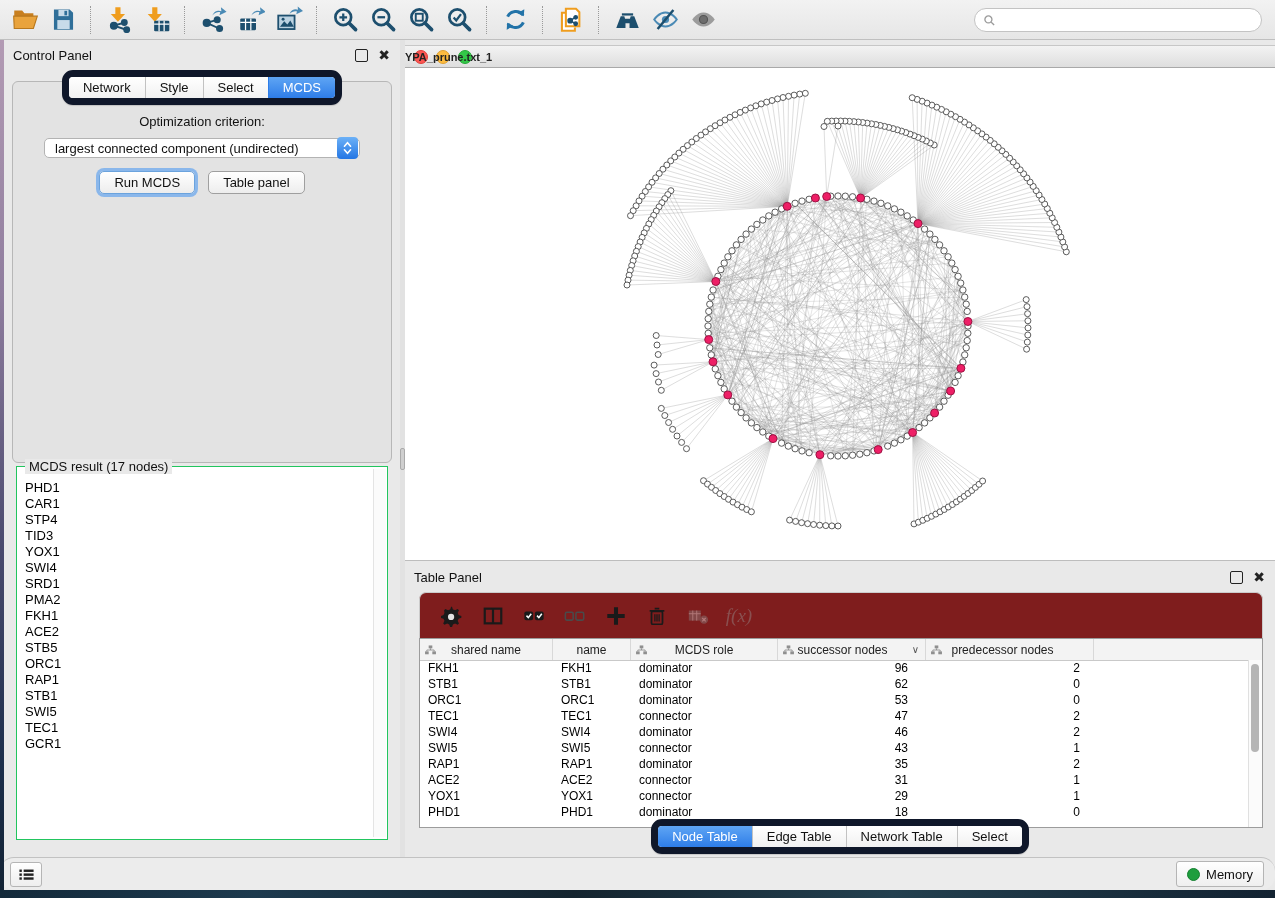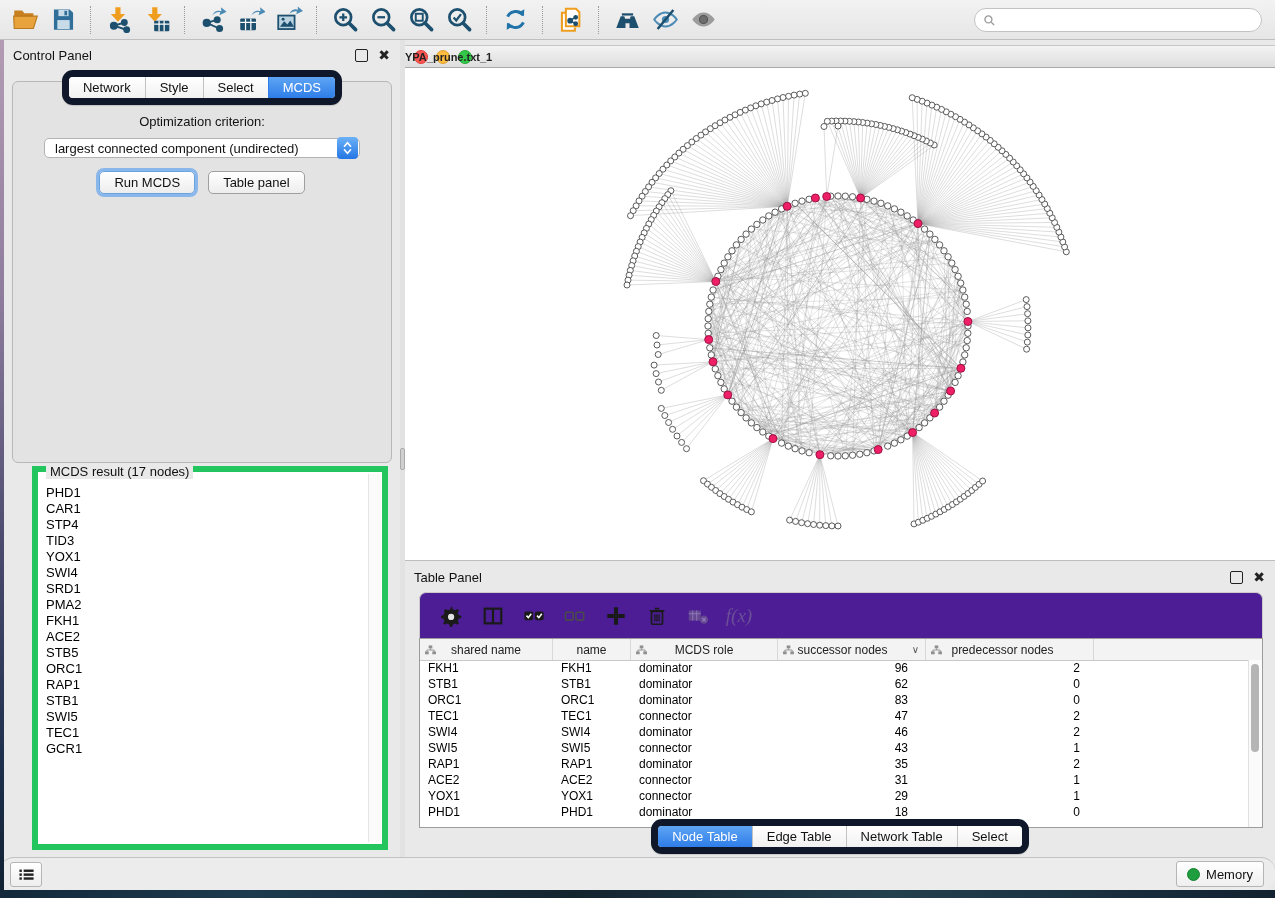--- a/index.html
+++ b/index.html
@@ -39,40 +39,40 @@
   .dropdown{position:relative;margin:9px auto 0 auto;width:316px;height:20px;background:#fff;border:1px solid #b3b3b3;
     border-radius:5px;display:flex;align-items:center;box-sizing:border-box;cursor:pointer;gap:13px;}
   .dd-value{flex:1;font-size:13px;padding-left:10px;color:#111;white-space:nowrap;overflow:hidden;}
   .dd-stepper{width:21px;height:22px;border-radius:4px;background:linear-gradient(#6cb1f7,#2476e4);margin-right:1px;
     display:flex;flex-direction:column;align-items:center;justify-content:center;}
   .dd-stepper svg{width:9px;height:14px;}
   .btn-row{display:flex;justify-content:center;gap:13px;margin-top:13px;}
   .mac-btn{background:linear-gradient(#ffffff,#ededed);border:1px solid #9f9f9f;border-radius:5px;font-size:13px;
     padding:3px 14px;color:#111;cursor:pointer;font-family:inherit;}
   .mac-btn.focused{box-shadow:0 0 0 3px rgba(90,160,240,.65);border-color:#6ba3dd;}
-  .mcds-box{position:absolute;left:12px;right:12px;top:426px;height:372px;border:6px solid #22c55e;background:#fff;margin-left:16px;}
+  .mcds-box{position:absolute;left:12px;right:12px;top:426px;height:372px;border:1px solid #22c55e;background:#fff;}
   .mcds-legend{position:absolute;top:-8px;left:8px;background:#e9e9e9;padding:0 4px;font-size:13px;color:#111;}
   .mcds-list{position:absolute;inset:4px 14px 2px 2px;overflow:hidden;font-size:13px;line-height:16px;color:#000;padding:9px 0 0 6px;}
   .mcds-scroll{position:absolute;top:2px;bottom:2px;right:1px;width:12px;background:#fbfbfb;border-left:1px solid #e4e4e4;}
   
   .splitter{position:absolute;left:400px;top:40px;width:5px;height:818px;background:#e2e2e2;z-index:20;cursor:col-resize;}
   .splitter .handle{position:absolute;top:408px;left:0;width:5px;height:22px;background:#cfcfcf;border:1px solid #aaa;box-sizing:border-box;border-radius:2px;}
   
   .right-col{position:absolute;left:405px;top:40px;width:870px;height:818px;background:#e9e9e9;}
   .net-titlebar{position:absolute;left:0;top:5px;width:100%;height:23px;background:linear-gradient(#f3f3f3,#dedede);
     border-top:1px solid #c7c7c7;border-bottom:1px solid #a9a9a9;display:flex;align-items:center;box-sizing:border-box;}
   .lights{display:flex;gap:8px;margin-left:9px;}
   .light{width:12px;height:12px;border-radius:50%;}
   .net-title{position:absolute;left:0;right:0;text-align:left;font-size:11px;font-weight:600;color:#222;pointer-events:none;}
   .net-canvas{position:absolute;left:0;top:28px;width:870px;height:492px;background:#fff;cursor:default;}
   
   .table-panel{position:absolute;left:0;top:520px;width:870px;height:298px;background:#e9e9e9;border-top:1px solid #bdbdbd;box-sizing:border-box;}
   .tp-header{height:27px;display:flex;align-items:center;padding:3px 10px 0 9px;}
   .tp-title{font-size:13px;color:#111;flex:1;}
-  .tp-toolbar{position:absolute;left:14px;right:12px;top:31px;height:46px;background:#4c1d95;border:1px solid #cbcbcb;
+  .tp-toolbar{position:absolute;left:14px;right:12px;top:31px;height:46px;background:#7f1d1d;border:1px solid #cbcbcb;
     border-bottom:none;border-radius:7px 7px 0 0;display:flex;align-items:center;padding-left:16px;gap:9px;box-sizing:border-box;}
   .tt-btn{width:32px;height:34px;display:flex;align-items:center;justify-content:center;cursor:pointer;}
   .tt-btn svg{width:22px;height:22px;}
   .tt-btn.disabled{opacity:.4;cursor:default;}
   .fx{font-family:"Liberation Serif","DejaVu Serif",serif;font-style:italic;font-size:19px;color:#9a9a9a;}
   .grid-table{position:absolute;left:14px;right:12px;top:77px;bottom:30px;background:#fff;border:1px solid #9c9c9c;overflow:hidden;}
   .thead{display:flex;height:21px;background:#f3f3f3;border-bottom:1px solid #c9c9c9;}
   .th{position:relative;display:flex;align-items:center;justify-content:center;font-size:12px;color:#222;
     border-right:1px solid #d8d8d8;box-sizing:border-box;cursor:pointer;}
   .th .tree{position:absolute;left:5px;top:5px;}
@@ -1334,21 +1334,21 @@
             <div class="tcell c0">STB1</div>
             <div class="tcell c1">STB1</div>
             <div class="tcell c2">dominator</div>
             <div class="tcell c3">62</div>
             <div class="tcell c4">0</div>
           </div>
           <div class="trow">
             <div class="tcell c0">ORC1</div>
             <div class="tcell c1">ORC1</div>
             <div class="tcell c2">dominator</div>
-            <div class="tcell c3">83</div>
+            <div class="tcell c3">53</div>
             <div class="tcell c4">0</div>
           </div>
           <div class="trow">
             <div class="tcell c0">TEC1</div>
             <div class="tcell c1">TEC1</div>
             <div class="tcell c2">connector</div>
             <div class="tcell c3">47</div>
             <div class="tcell c4">2</div>
           </div>
           <div class="trow">

